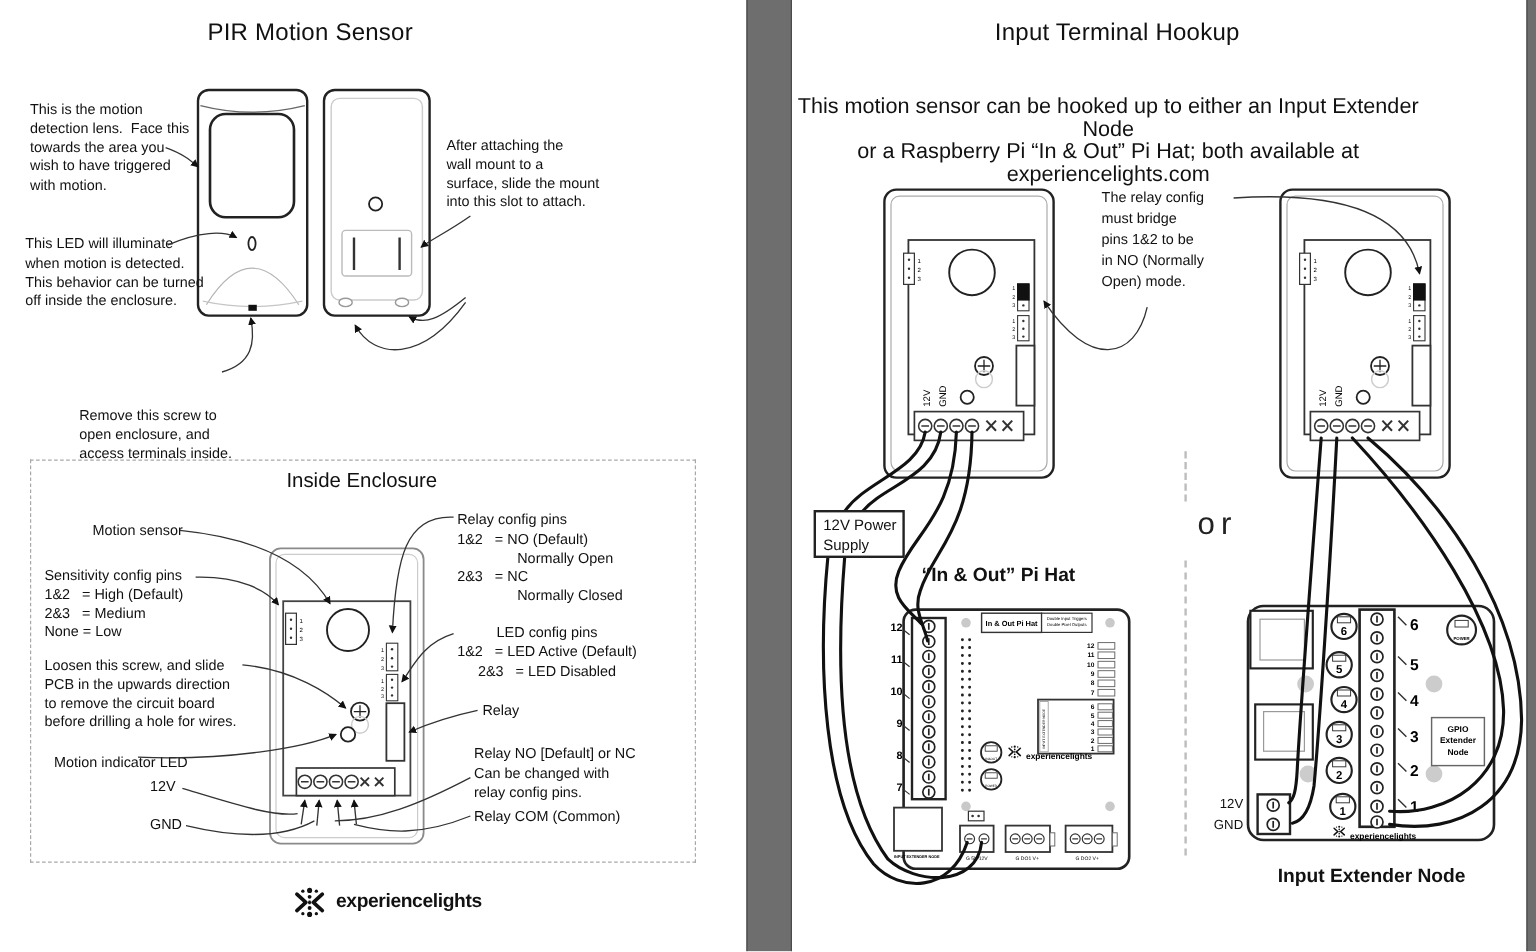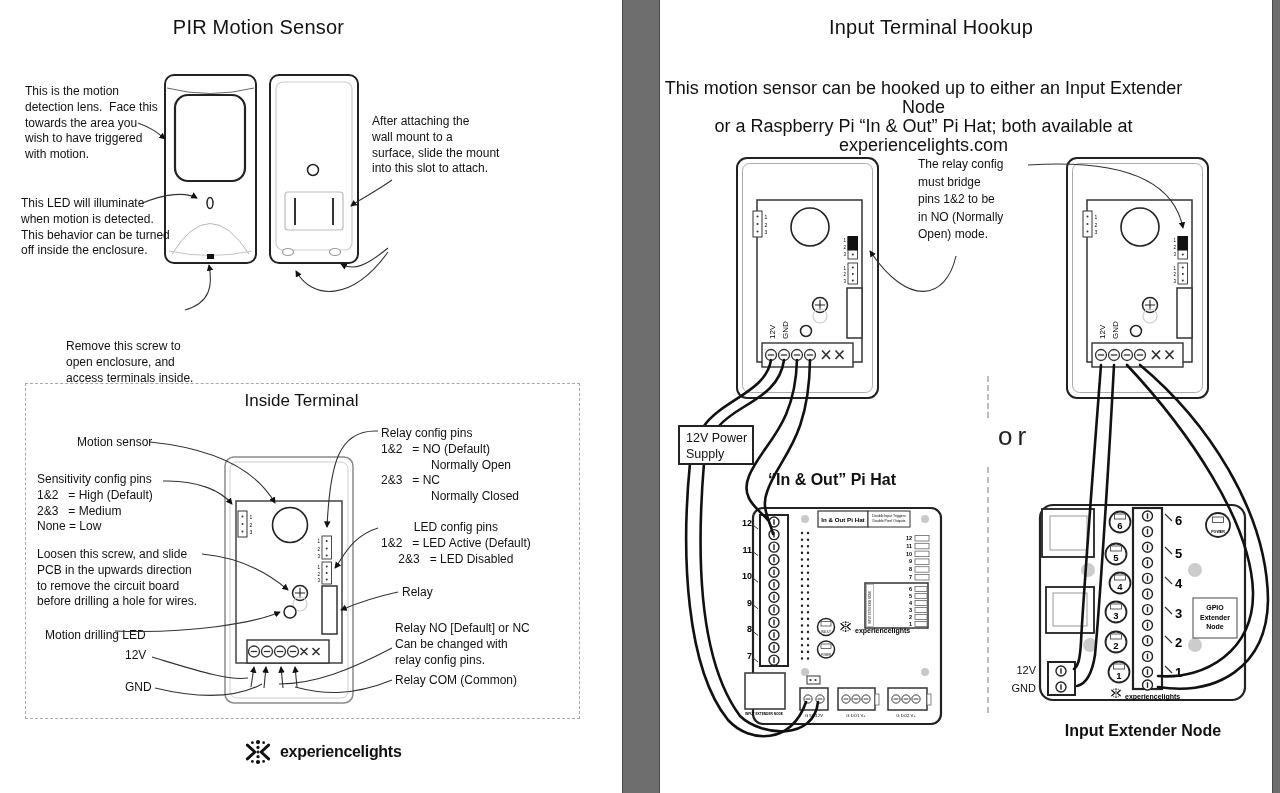--- a/index.html
+++ b/index.html
@@ -130,21 +130,21 @@
 off inside the enclosure.</div>
   <div class="t" style="left:66px;top:303px;margin-top:36px;">Remove this screw to
 open enclosure, and
 access terminals inside.</div>
   <div class="t" style="left:372px;top:114px;">After attaching the
 wall mount to a
 surface, slide the mount
 into this slot to attach.</div>
 
   <div class="dashed-box" style="left:25px;top:383px;width:553px;height:334px;"></div>
-  <div class="sec-title" style="left:25px;top:391px;width:553px;">Inside Terminal</div>
+  <div class="sec-title" style="left:25px;top:391px;width:553px;">Inside Enclosure</div>
 
   <svg class="board" style="left:223px;top:455px;" width="132" height="250" viewBox="0 0 132 250">
     <rect x="2" y="2" width="128" height="246" rx="9" fill="#fff" stroke="#8a8a8a" stroke-width="1.5"></rect>
     <rect x="7" y="7" width="118" height="236" rx="7" fill="none" stroke="#ccc" stroke-width="1"></rect>
     <rect x="13" y="46" width="106" height="162" fill="#fff" stroke="#444" stroke-width="1.5"></rect>
     <rect x="15" y="56" width="9" height="26" fill="#fff" stroke="#333" stroke-width="1"></rect>
     <circle cx="19.5" cy="61.5" r="1" fill="#333"></circle>
       <circle cx="19.5" cy="69" r="1" fill="#333"></circle>
       <circle cx="19.5" cy="76.5" r="1" fill="#333"></circle>
     <text x="26.5" y="64" font-size="5">1</text>
@@ -180,21 +180,21 @@
 
   <div class="t" style="left:77px;top:435px;">Motion sensor</div>
   <div class="t" style="left:37px;top:472px;">Sensitivity config pins
 1&amp;2   = High (Default)
 2&amp;3   = Medium
 None = Low</div>
   <div class="t" style="left:37px;top:547px;">Loosen this screw, and slide
 PCB in the upwards direction
 to remove the circuit board
 before drilling a hole for wires.</div>
-  <div class="t" style="left:45px;top:628px;">Motion drilling LED</div>
+  <div class="t" style="left:45px;top:628px;">Motion indicator LED</div>
   <div class="t" style="left:125px;top:648px;">12V</div>
   <div class="t" style="left:125px;top:680px;">GND</div>
   <div class="t" style="left:381px;top:426px;">Relay config pins
 1&amp;2   = NO (Default)
                Normally Open
 2&amp;3   = NC
                Normally Closed</div>
   <div class="t" style="left:381px;top:520px;text-align:center;">LED config pins
 1&amp;2   = LED Active (Default)
 2&amp;3   = LED Disabled</div>

